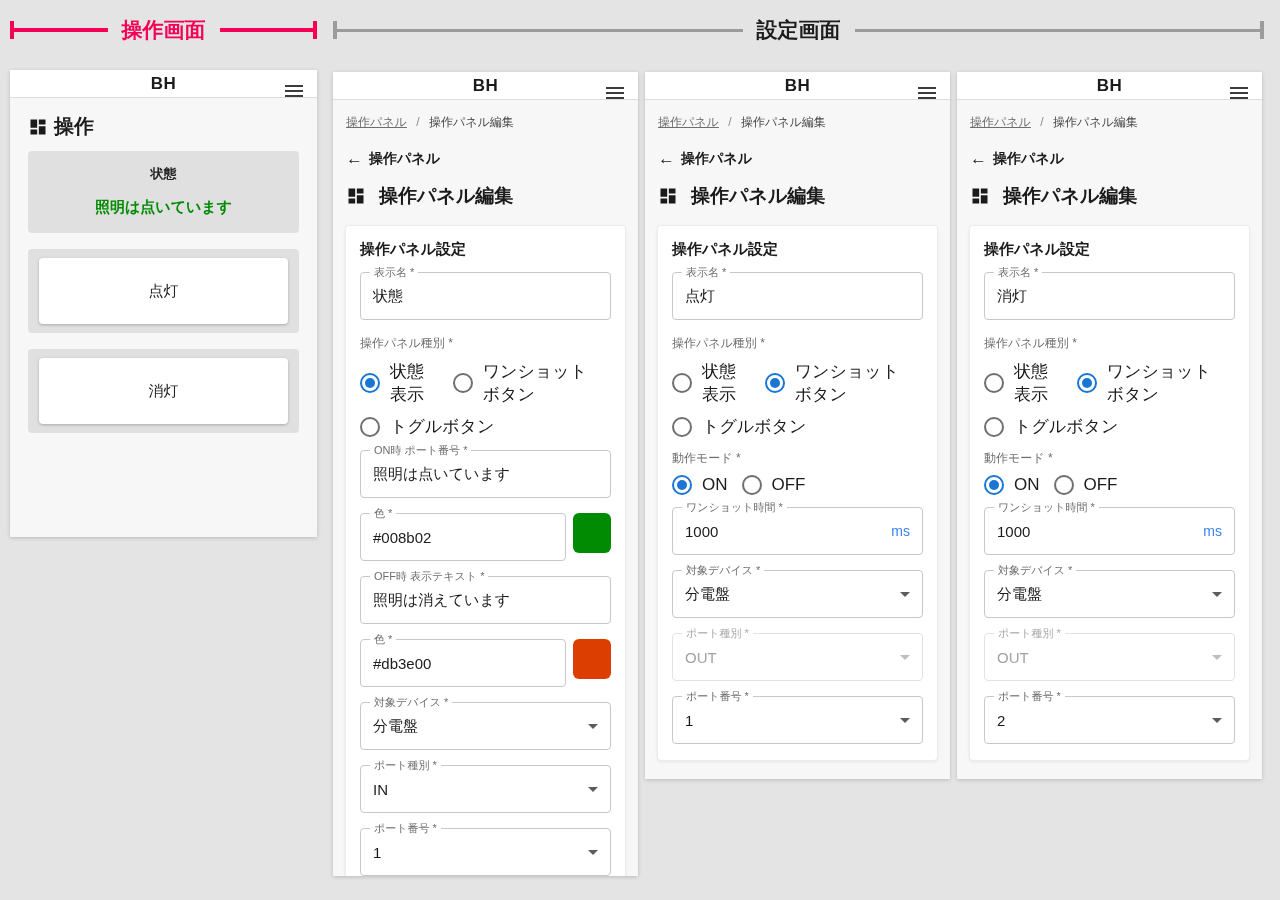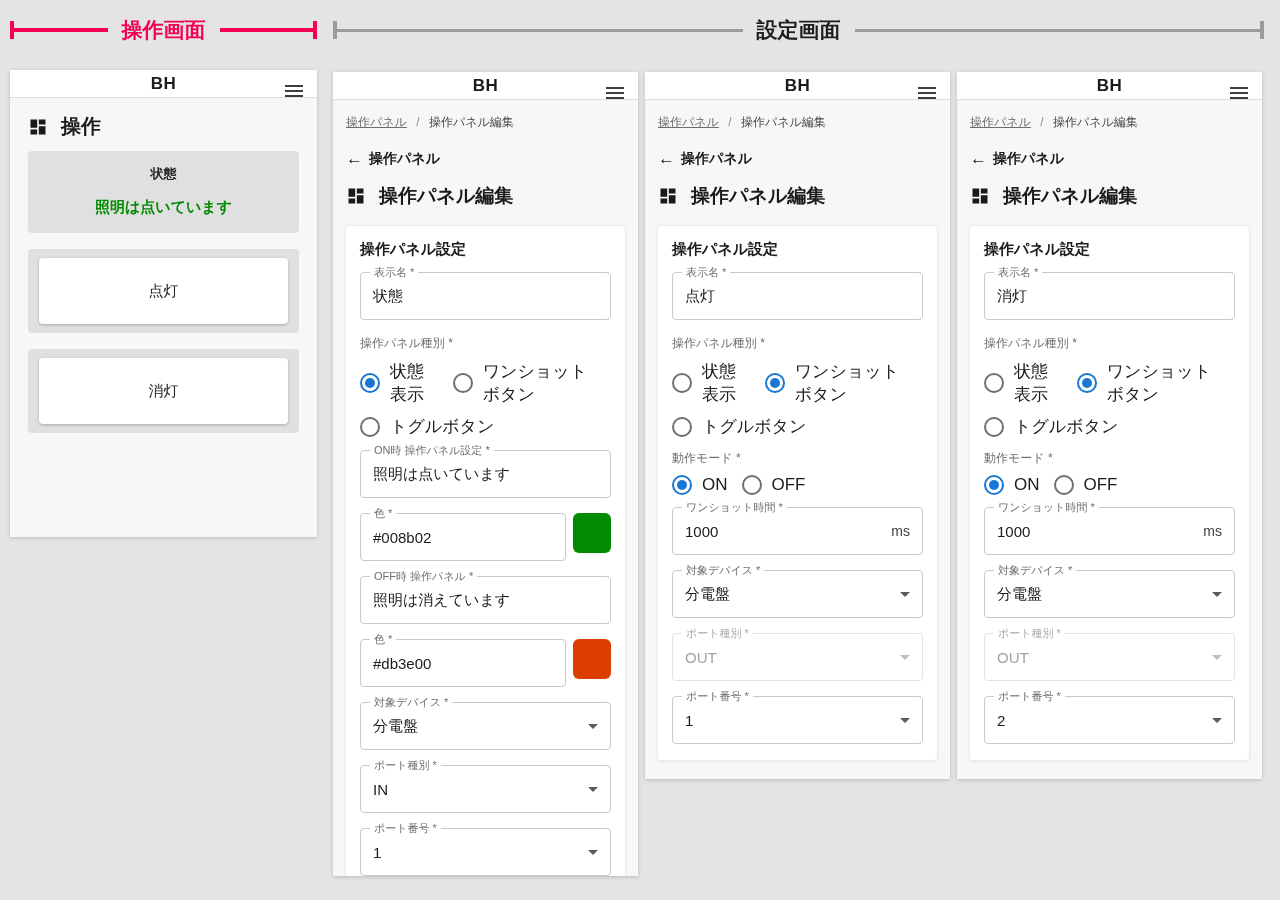--- a/index.html
+++ b/index.html
@@ -32,21 +32,21 @@
   .appbar {
     position:relative; height:28px; background:#fff;
     border-bottom:1px solid #ddd;
     display:flex; align-items:center; justify-content:center;
   }
   .appbar .app-title { font-size:17px; font-weight:bold; letter-spacing:0.5px; }
   .hamburger { position:absolute; right:14px; top:12px; cursor:pointer; }
   .hamburger i { display:block; width:18px; height:2px; background:#3c3c3c; margin:3px 0; }
 
   
-  .op-heading { display:flex; align-items:center; gap:13px; margin:15px 18px 11px; }
+  .op-heading { display:flex; align-items:center; gap:6px; margin:15px 18px 11px; }
   .op-heading .t { font-size:20px; font-weight:bold; }
   .gray-card {
     background:#e0e0e0; border-radius:4px; margin:0 18px 16px;
   }
   .status-card { padding:14px 10px 16px; text-align:center; }
   .status-card .s-name { font-size:13px; font-weight:bold; color:#222; }
   .status-card .s-text { margin-top:15px; font-size:15px; font-weight:bold; }
   .action-card { padding:9px 11px; }
   .white-btn {
     width:100%; height:66px; background:#fff; border:none; border-radius:4px;
@@ -76,21 +76,21 @@
     position:relative; height:48px; background:#fff;
     border:1px solid #c8c8c8; border-radius:4px;
     display:flex; align-items:center; padding:0 12px; margin-bottom:15px;
     cursor:text;
   }
   .field-label {
     position:absolute; top:-7px; left:9px; background:#fff; padding:0 4px;
     font-size:11px; line-height:13px; color:#6e6e6e; white-space:nowrap;
   }
   .field-value { font-size:15px; color:#1b1b1b; }
-  .suffix { margin-left:auto; font-size:14px; color:#404040; }
+  .suffix { margin-left:auto; font-size:14px; color:#3b82f6; }
   .caret {
     margin-left:auto; width:0; height:0; flex:none;
     border-left:5px solid transparent; border-right:5px solid transparent;
     border-top:5px solid #5c5c5c;
   }
   .field.select { cursor:pointer; }
   .field.disabled { border-color:#e2e2e2; cursor:default; }
   .field.disabled .field-label { color:#a8a8a8; }
   .field.disabled .field-value { color:#a2a2a2; }
   .field.disabled .caret { border-top-color:#bdbdbd; }
@@ -220,34 +220,34 @@
       </div>
       <div class="radio-row">
         <span class="radio-opt">
           <span class="rb"></span>
           <span class="radio-label">トグルボタン</span>
         </span>
       </div>
     </div>
 
     <div class="field">
-      <span class="field-label">ON時 操作パネル設定 *</span>
+      <span class="field-label">ON時 ポート番号 *</span>
       <span class="field-value">照明は点いています</span>
     </div>
 
     <div class="color-row">
       <div class="field">
         <span class="field-label">色 *</span>
         <span class="field-value">#008b02</span>
       </div>
       <button class="swatch" style="background: rgb(0, 139, 2);"></button>
     </div>
 
     <div class="field">
-      <span class="field-label">OFF時 操作パネル *</span>
+      <span class="field-label">OFF時 表示テキスト *</span>
       <span class="field-value">照明は消えています</span>
     </div>
 
     <div class="color-row">
       <div class="field">
         <span class="field-label">色 *</span>
         <span class="field-value">#db3e00</span>
       </div>
       <button class="swatch" style="background: rgb(219, 62, 0);"></button>
     </div>

